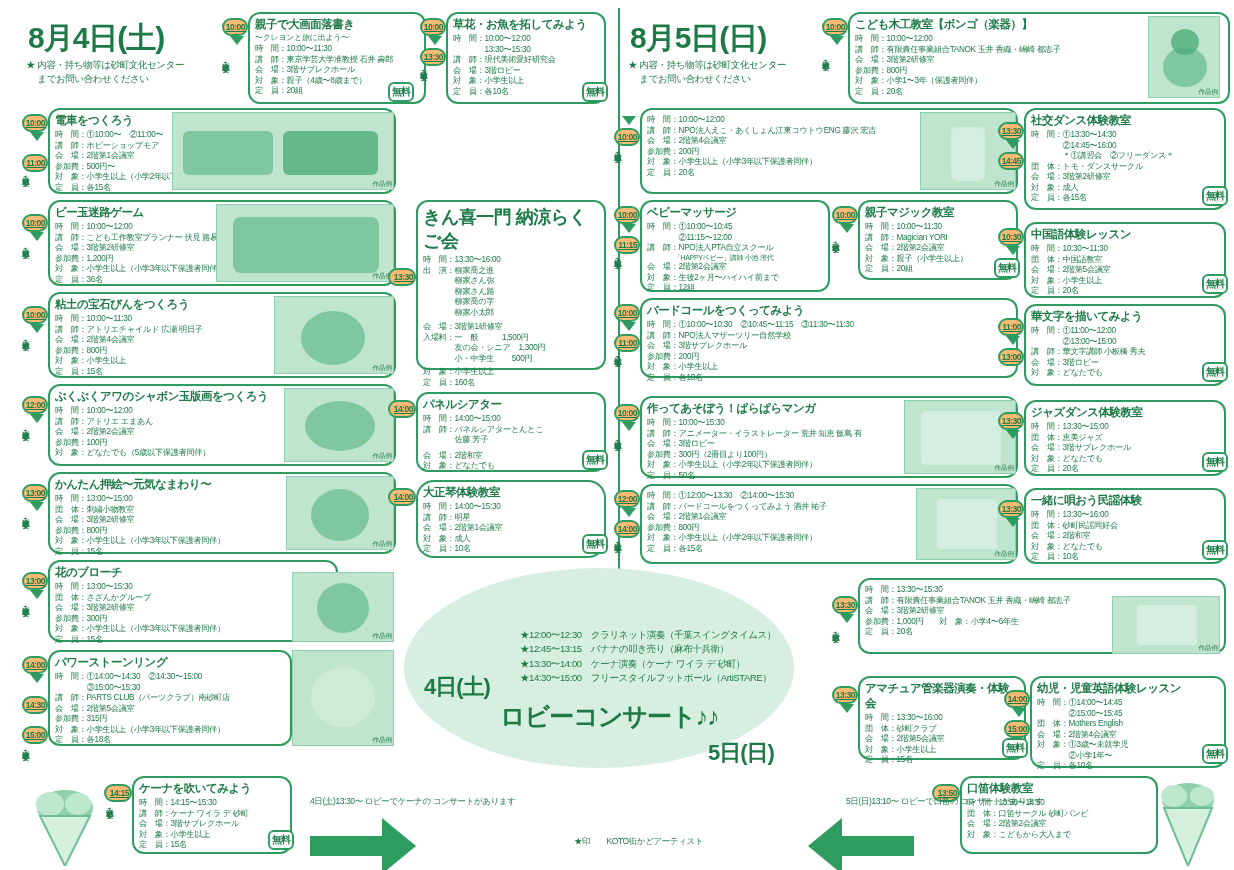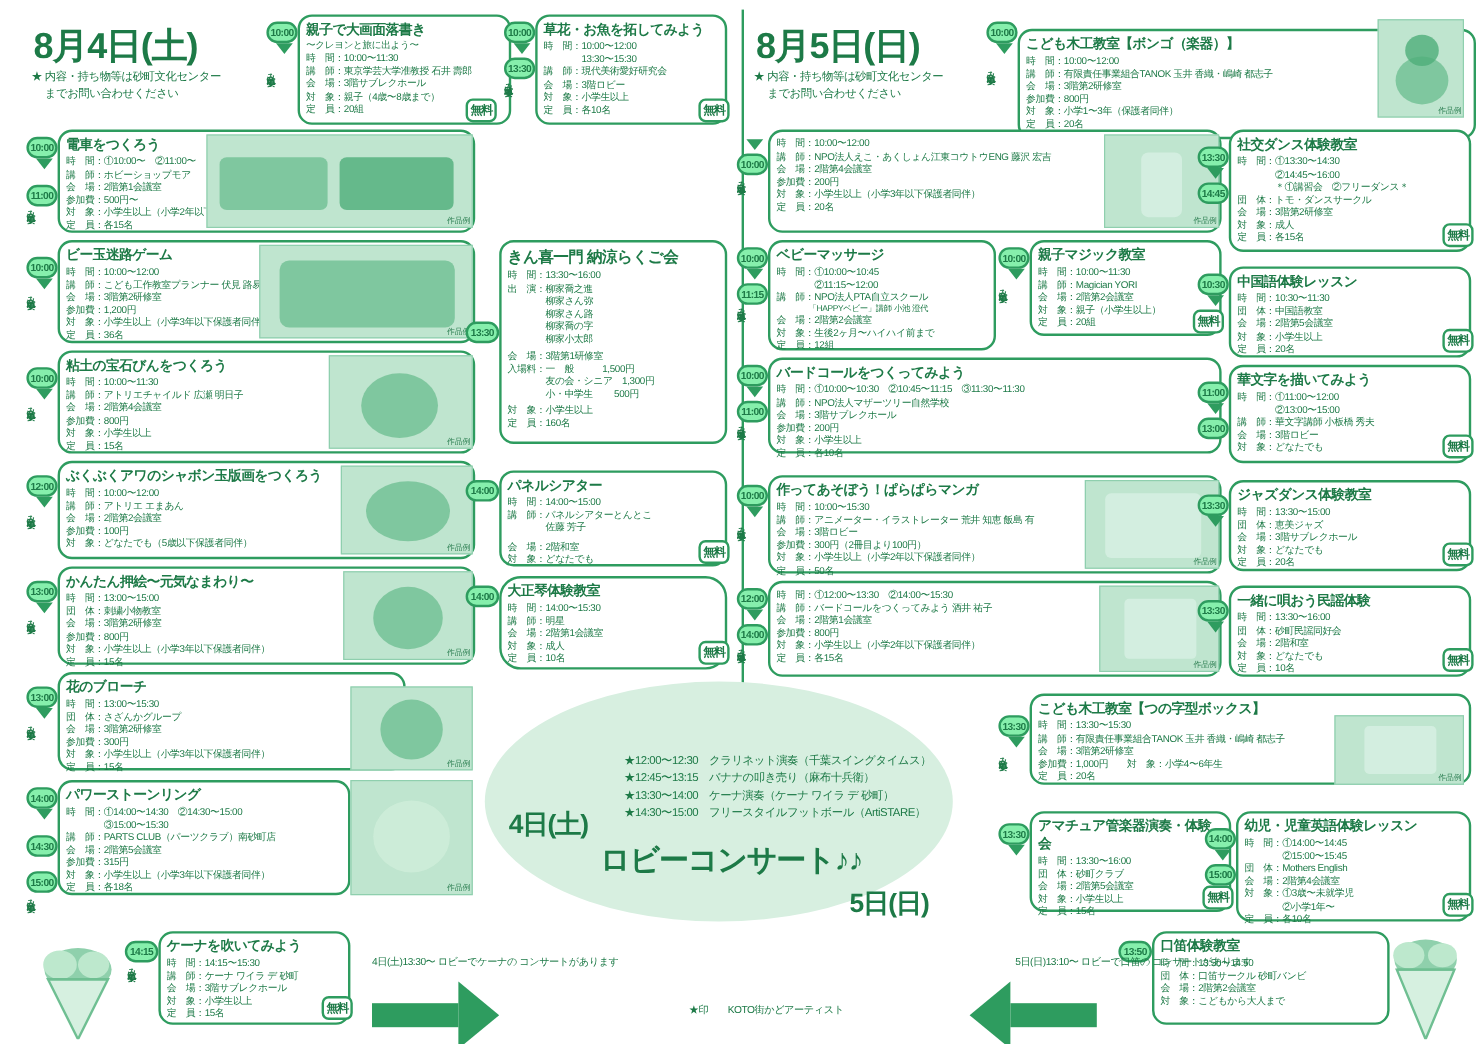--- a/index.html
+++ b/index.html
@@ -31,27 +31,28 @@
     letter-spacing: -0.5px;
   }
   .card .lines { font-size: 8.2px; line-height: 1.28; letter-spacing: -0.3px; }
   .card .lines div { white-space: pre; }
 
   
   .timebox {
     position: absolute;
     border: 2px solid #2e9c5f;
     border-radius: 9px;
-    background: #86efac;
+    background: #fdba74;
     color: #1d7a47;
     font-size: 8.5px;
     font-weight: bold;
-    text-align: center;
+    text-align: right;
     padding: 2px 1px;
     letter-spacing: -0.5px;
+    text-decoration: underline;
   }
   .arrowdown {
     position:absolute;
     width:0;height:0;
     border-left:7px solid transparent;
     border-right:7px solid transparent;
     border-top:9px solid #2e9c5f;
   }
   .freebadge {
     position:absolute;
@@ -185,21 +186,21 @@
       <div>対　象：小学生以上</div>
       <div>定　員：各10名</div>
     </div>
   </div>
   <div class="timebox" style="left:420px; top:18px; width:26px;">10:00</div>
   <div class="arrowdown" style="left:428px; top:36px;"></div>
   <div class="timebox" style="left:420px; top:48px; width:26px;">13:30</div>
   <div class="sidetag" style="left:420px; top:68px;">要申込み</div>
   <div class="freebadge" style="left:582px; top:82px;">無料</div>
 
-  <div class="card" style="left:848px; top:24px; width:382px; height:92px;">
+  <div class="card" style="left:848px; top:12px; width:382px; height:92px;">
     <div class="title">こども木工教室【ボンゴ（楽器）】</div>
     <div class="lines" style="margin-top:2px;">
       <div>時　間：10:00〜12:00</div>
       <div>講　師：有限責任事業組合TANOK 玉井 香織・嶋崎 都志子</div>
       <div>会　場：3階第2研修室</div>
       <div>参加費：800円</div>
       <div>対　象：小学1〜3年（保護者同伴）</div>
       <div>定　員：20名</div>
     </div>
   </div>
@@ -281,21 +282,21 @@
   </div>
   <div class="photo" style="left:216px; top:204px; width:178px; height:78px;">
     <div class="photoblob" style="left:16px; top:12px; width:146px; height:56px; border-radius:8px;"></div>
     <div class="cap">作品例</div>
   </div>
   <div class="timebox" style="left:22px; top:214px; width:26px;">10:00</div>
   <div class="arrowdown" style="left:30px; top:232px;"></div>
   <div class="sidetag" style="left:22px; top:246px;">要申込み</div>
 
   <div class="card" style="left:416px; top:200px; width:190px; height:170px;">
-    <div class="title" style="font-size:13px;">きん喜一門 納涼らくご会</div>
+    <div class="title" style="font-size:18px;">きん喜一門 納涼らくご会</div>
     <div class="lines" style="margin-top:2px;">
       <div>時　間：13:30〜16:00</div>
       <div>出　演：柳家喬之進</div>
       <div>　　　　柳家さん弥</div>
       <div>　　　　柳家さん路</div>
       <div>　　　　柳家喬の字</div>
       <div>　　　　柳家小太郎</div>
       <div style="height:4px"></div>
       <div>会　場：3階第1研修室</div>
       <div>入場料：一　般　　　1,500円</div>
@@ -547,21 +548,20 @@
   </div>
   <div class="photo" style="left:292px; top:572px; width:102px; height:70px;">
     <div class="photoblob" style="left:24px; top:10px; width:52px; height:50px;"></div>
     <div class="cap">作品例</div>
   </div>
   <div class="timebox" style="left:22px; top:572px; width:26px;">13:00</div>
   <div class="arrowdown" style="left:30px; top:590px;"></div>
   <div class="sidetag" style="left:22px; top:604px;">要申込み</div>
 
   <div class="card" style="left:858px; top:578px; width:368px; height:76px;">
-    <div class="title">こども木工教室【つの字型ボックス】</div>
     <div class="lines" style="margin-top:2px;">
       <div>時　間：13:30〜15:30</div>
       <div>講　師：有限責任事業組合TANOK 玉井 香織・嶋崎 都志子</div>
       <div>会　場：3階第2研修室</div>
       <div>参加費：1,000円　　対　象：小学4〜6年生</div>
       <div>定　員：20名</div>
     </div>
   </div>
   <div class="photo" style="left:1112px; top:596px; width:108px; height:58px;">
     <div class="photoblob" style="left:24px; top:8px; width:60px; height:40px; border-radius:4px; background:#d8f0e3;"></div>

